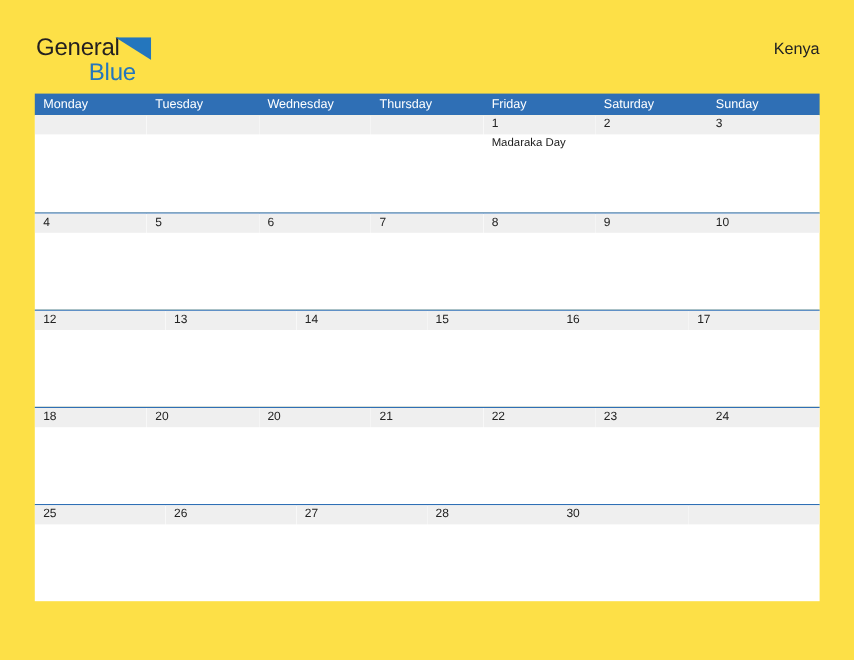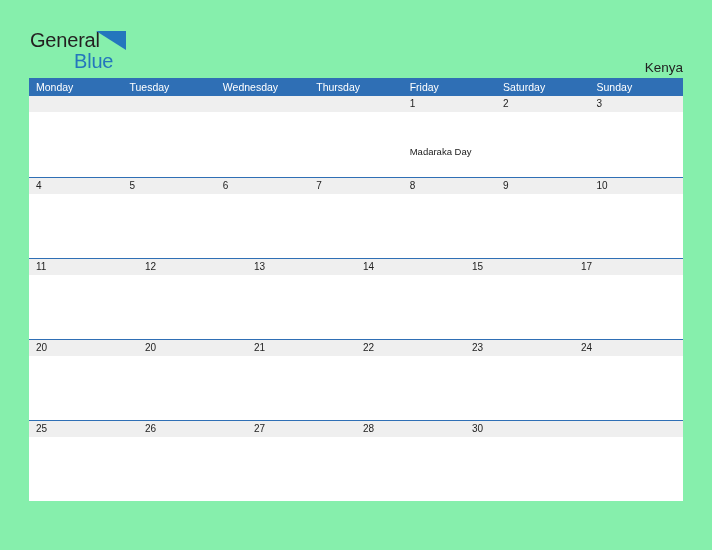--- a/index.html
+++ b/index.html
@@ -11,21 +11,21 @@
     height: 550px;
     background: #fdfdfd;
     font-family: "Liberation Sans", sans-serif;
     overflow: hidden;
   }
 
   .page {
     position: relative;
     width: 712px;
     height: 550px;
-    background: #86efac;
+    background: #fde047;
   }
 
   
   .header {
     position: absolute;
     left: 0;
     top: 0;
     width: 712px;
     height: 78px;
   }
@@ -85,21 +85,21 @@
     font-family: "Liberation Sans", sans-serif;
     font-size: 29px;
     font-weight: 400;
     color: #1a1a1a;
     letter-spacing: 0px;
   }
 
   .region {
     position: absolute;
     right: 29px;
-    top: 60px;
+    top: 33px;
     font-family: "Liberation Sans", sans-serif;
     font-size: 13.5px;
     color: #222222;
     text-align: left;
   }
 
   
   .calendar {
     position: absolute;
     left: 29px;
@@ -171,21 +171,20 @@
     top: 17px;
     right: 4px;
   }
   .event {
     font-family: "Liberation Sans", sans-serif;
     font-size: 9.5px;
     line-height: 13px;
     color: #1a1a1a;
     white-space: nowrap;
     overflow: hidden;
-    margin-top: 32px;
   }
 </style>
 </head>
 <body>
 
 <div class="page">
 
   <div class="header">
 
     <div class="logo">
@@ -272,44 +271,48 @@
             <div class="day-number">9</div>
           </div>
           <div class="day-cell">
             <div class="day-band"></div>
             <div class="day-number">10</div>
           </div>
         </div>
         <div class="week-row">
           <div class="day-cell">
             <div class="day-band"></div>
-            <div class="day-number">11</div>
-          </div>
-          <div class="day-cell">
-            <div class="day-band"></div>
             <div class="day-number">12</div>
           </div>
           <div class="day-cell">
             <div class="day-band"></div>
             <div class="day-number">13</div>
           </div>
           <div class="day-cell">
             <div class="day-band"></div>
             <div class="day-number">14</div>
           </div>
           <div class="day-cell">
             <div class="day-band"></div>
             <div class="day-number">15</div>
           </div>
           <div class="day-cell">
             <div class="day-band"></div>
+            <div class="day-number">16</div>
+          </div>
+          <div class="day-cell">
+            <div class="day-band"></div>
             <div class="day-number">17</div>
           </div>
         </div>
         <div class="week-row">
+          <div class="day-cell">
+            <div class="day-band"></div>
+            <div class="day-number">18</div>
+          </div>
           <div class="day-cell">
             <div class="day-band"></div>
             <div class="day-number">20</div>
           </div>
           <div class="day-cell">
             <div class="day-band"></div>
             <div class="day-number">20</div>
           </div>
           <div class="day-cell">
             <div class="day-band"></div>

